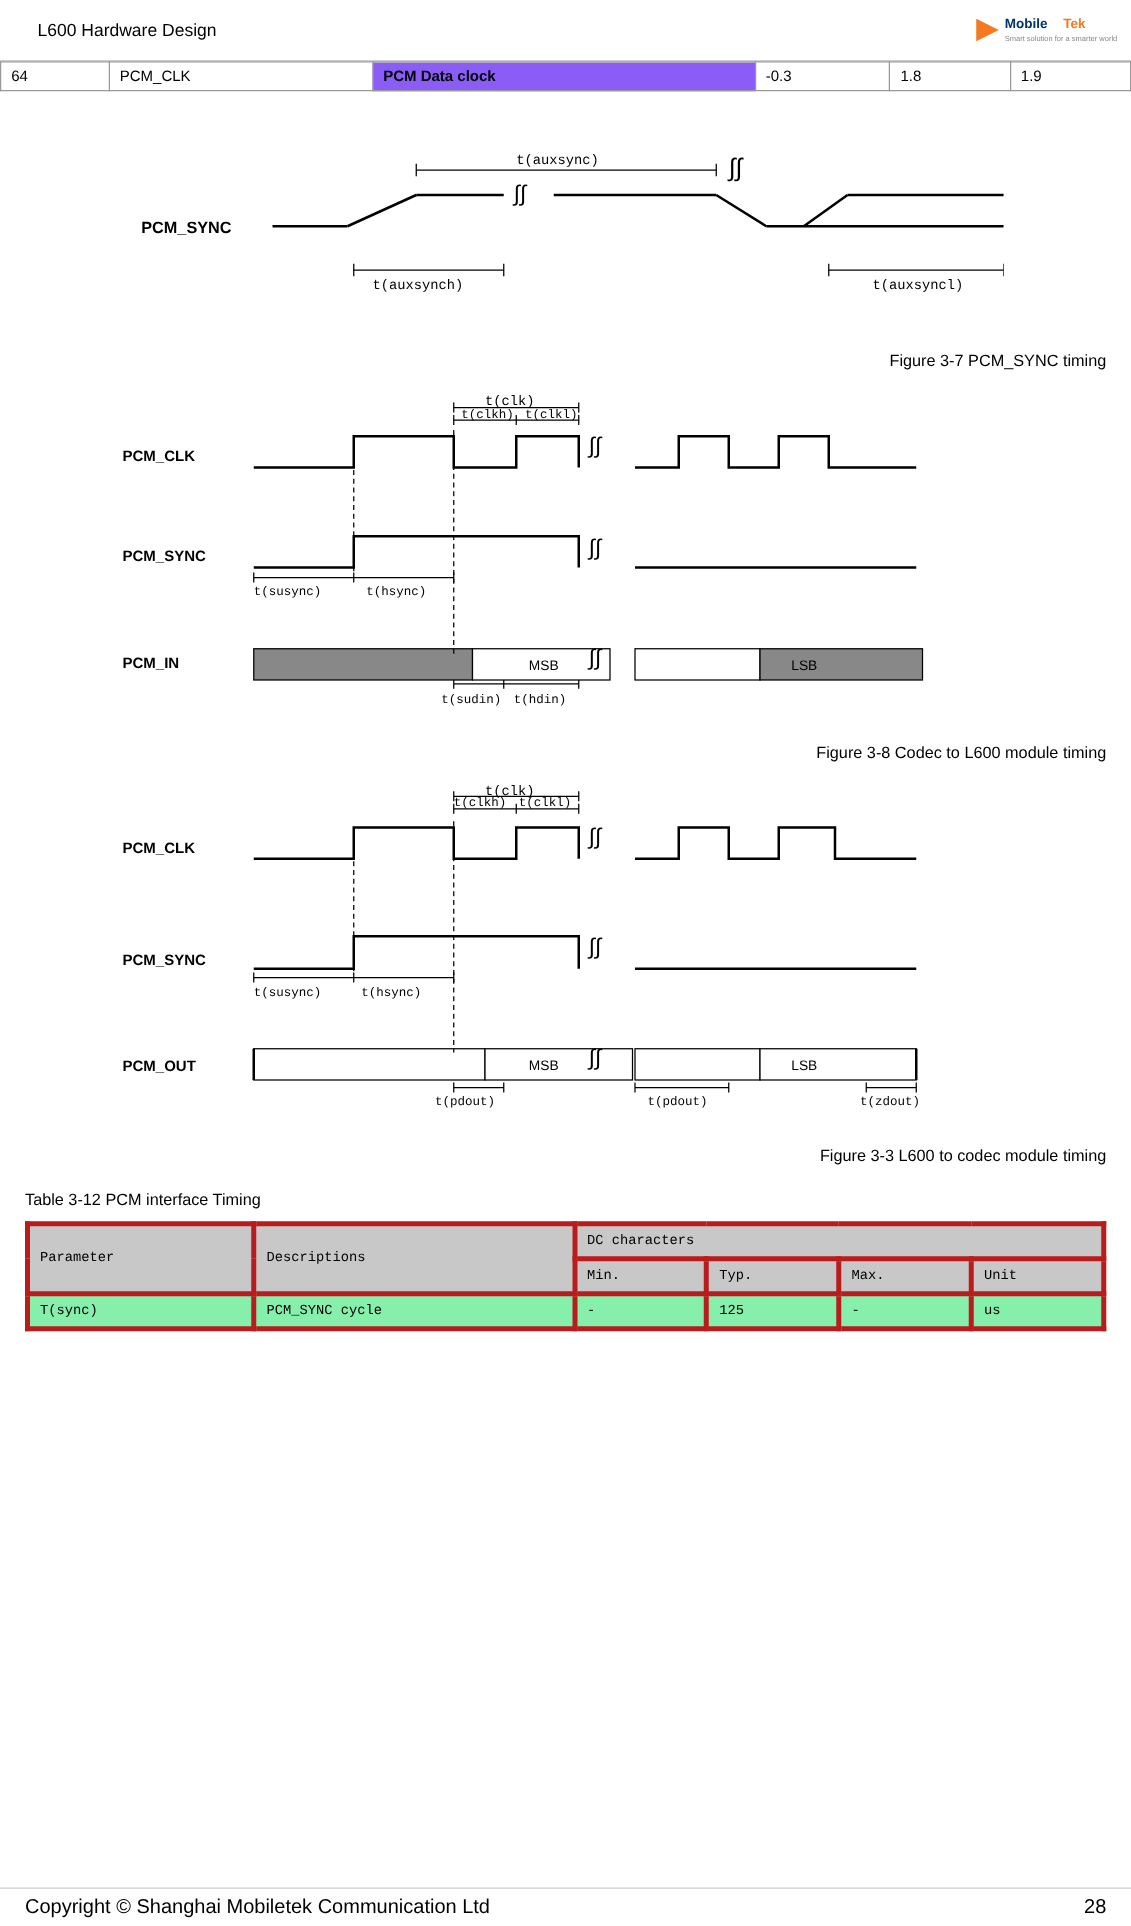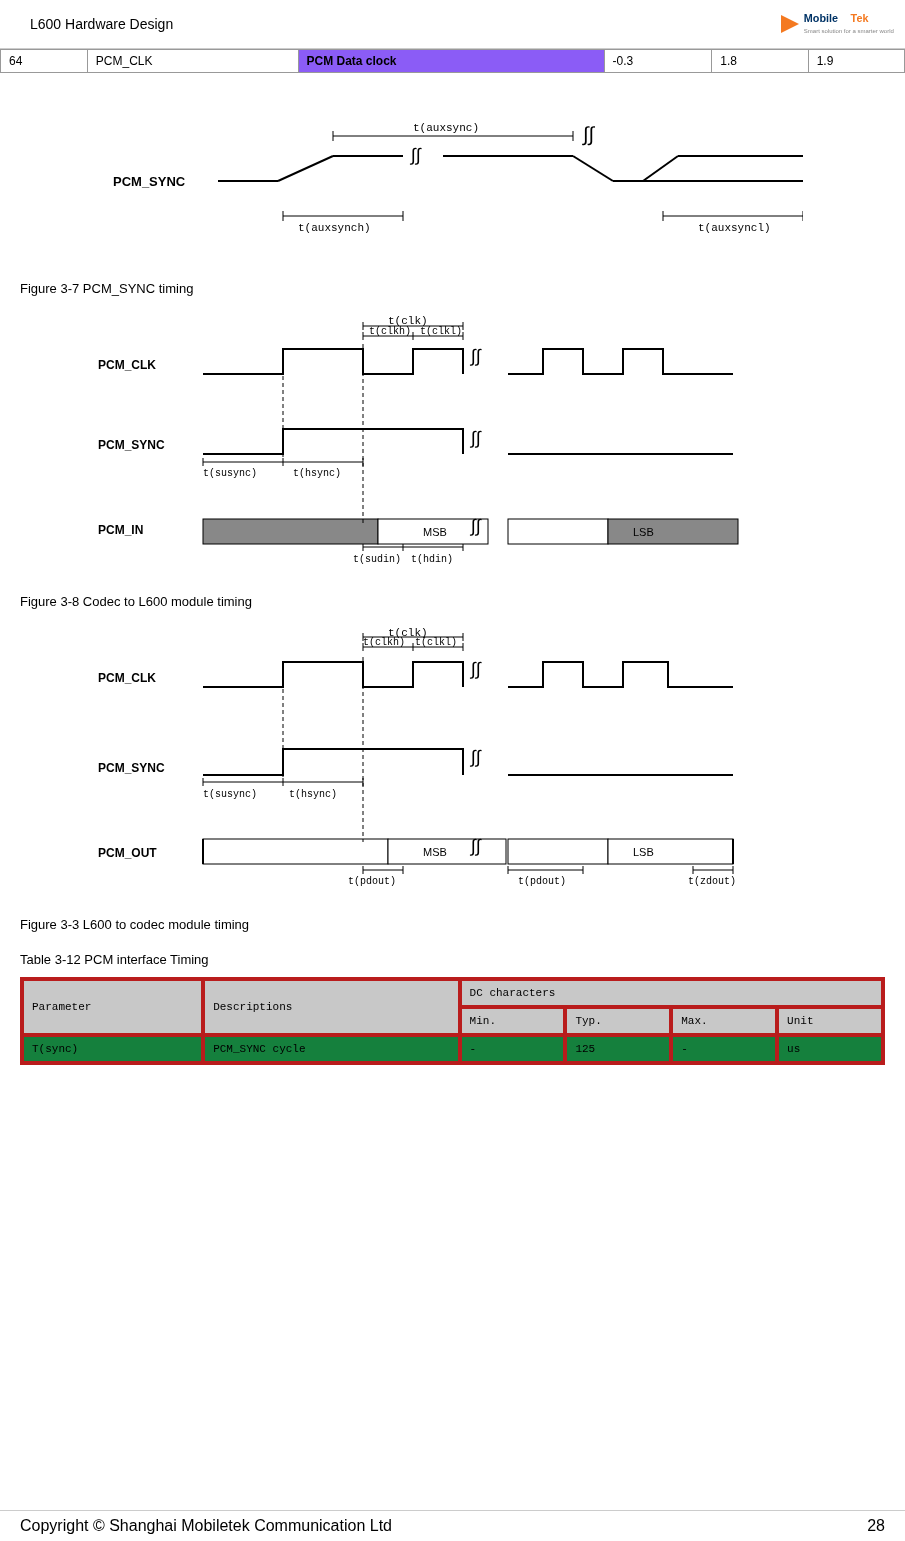--- a/index.html
+++ b/index.html
@@ -57,21 +57,21 @@
     .content {
       padding: 10px 20px;
     }
 
     
     .figure-container {
       text-align: center;
       margin: 18px 0 10px 0;
     }
     .figure-caption {
-      text-align: left;
+      text-align: right;
       font-size: 13px;
       margin: 4px 0 10px 0;
     }
 
     
     .timing-svg {
       display: block;
       margin: 0 auto;
     }
 
@@ -96,21 +96,21 @@
       padding: 6px 8px;
       vertical-align: middle;
     }
     .timing-table .header-row-1 {
       background: #c8c8c8;
     }
     .timing-table .header-row-2 {
       background: #c8c8c8;
     }
     .timing-table .data-row {
-      background: #15803d;
+      background: #86efac;
       margin-left: 12px;
     }
     .timing-table .col-span {
       text-align: left;
     }
 
     
     .footer {
       position: absolute;
       bottom: 0;

